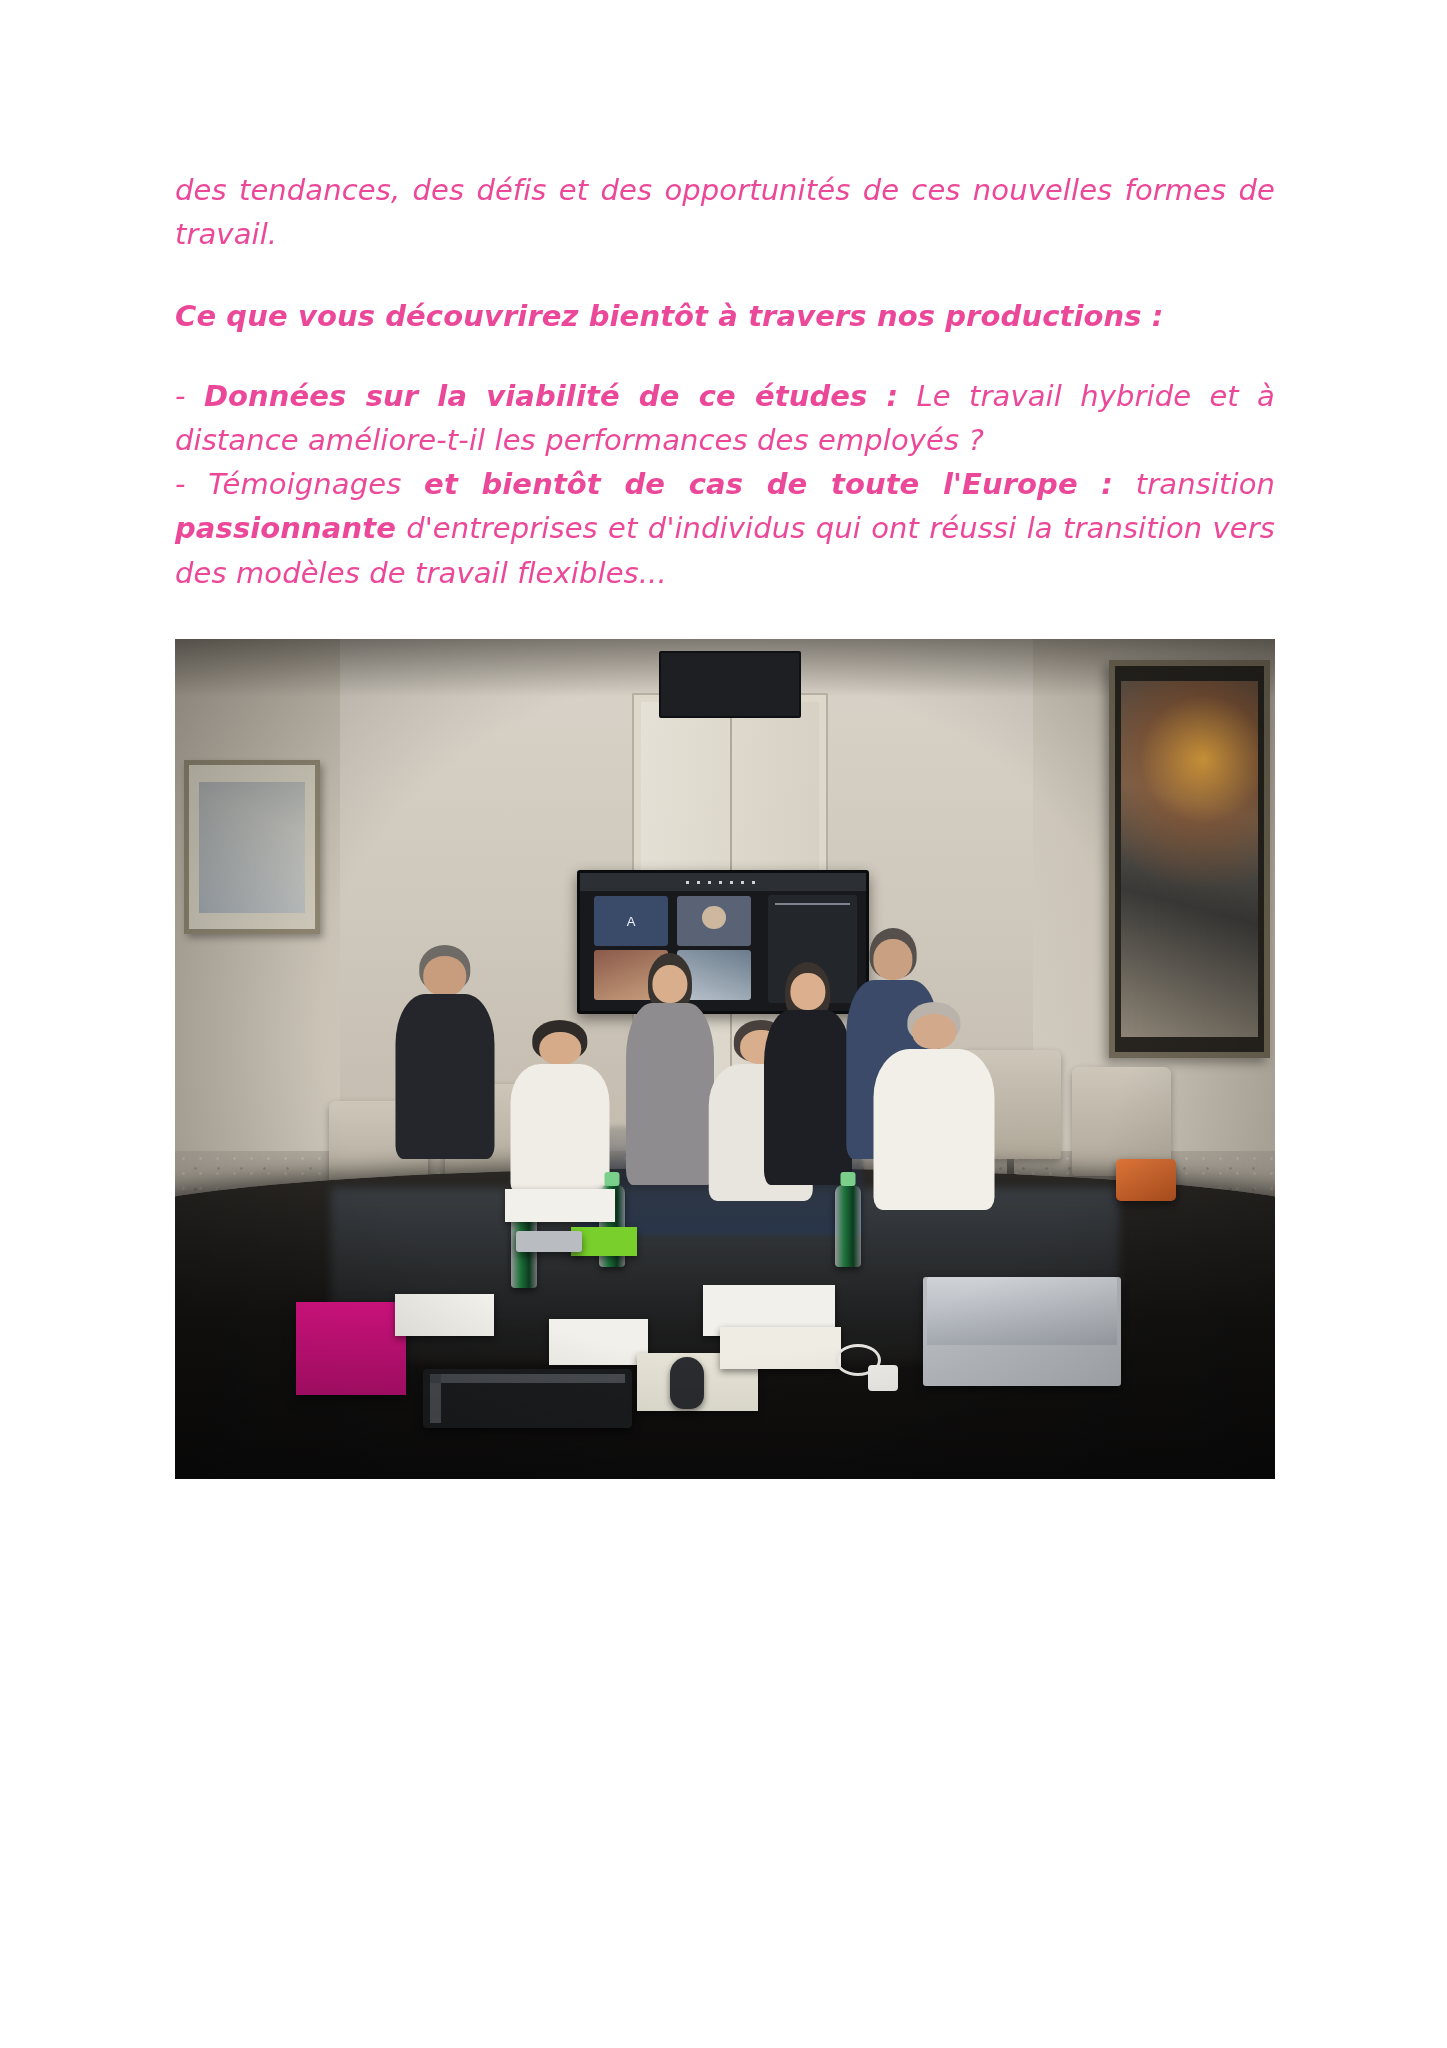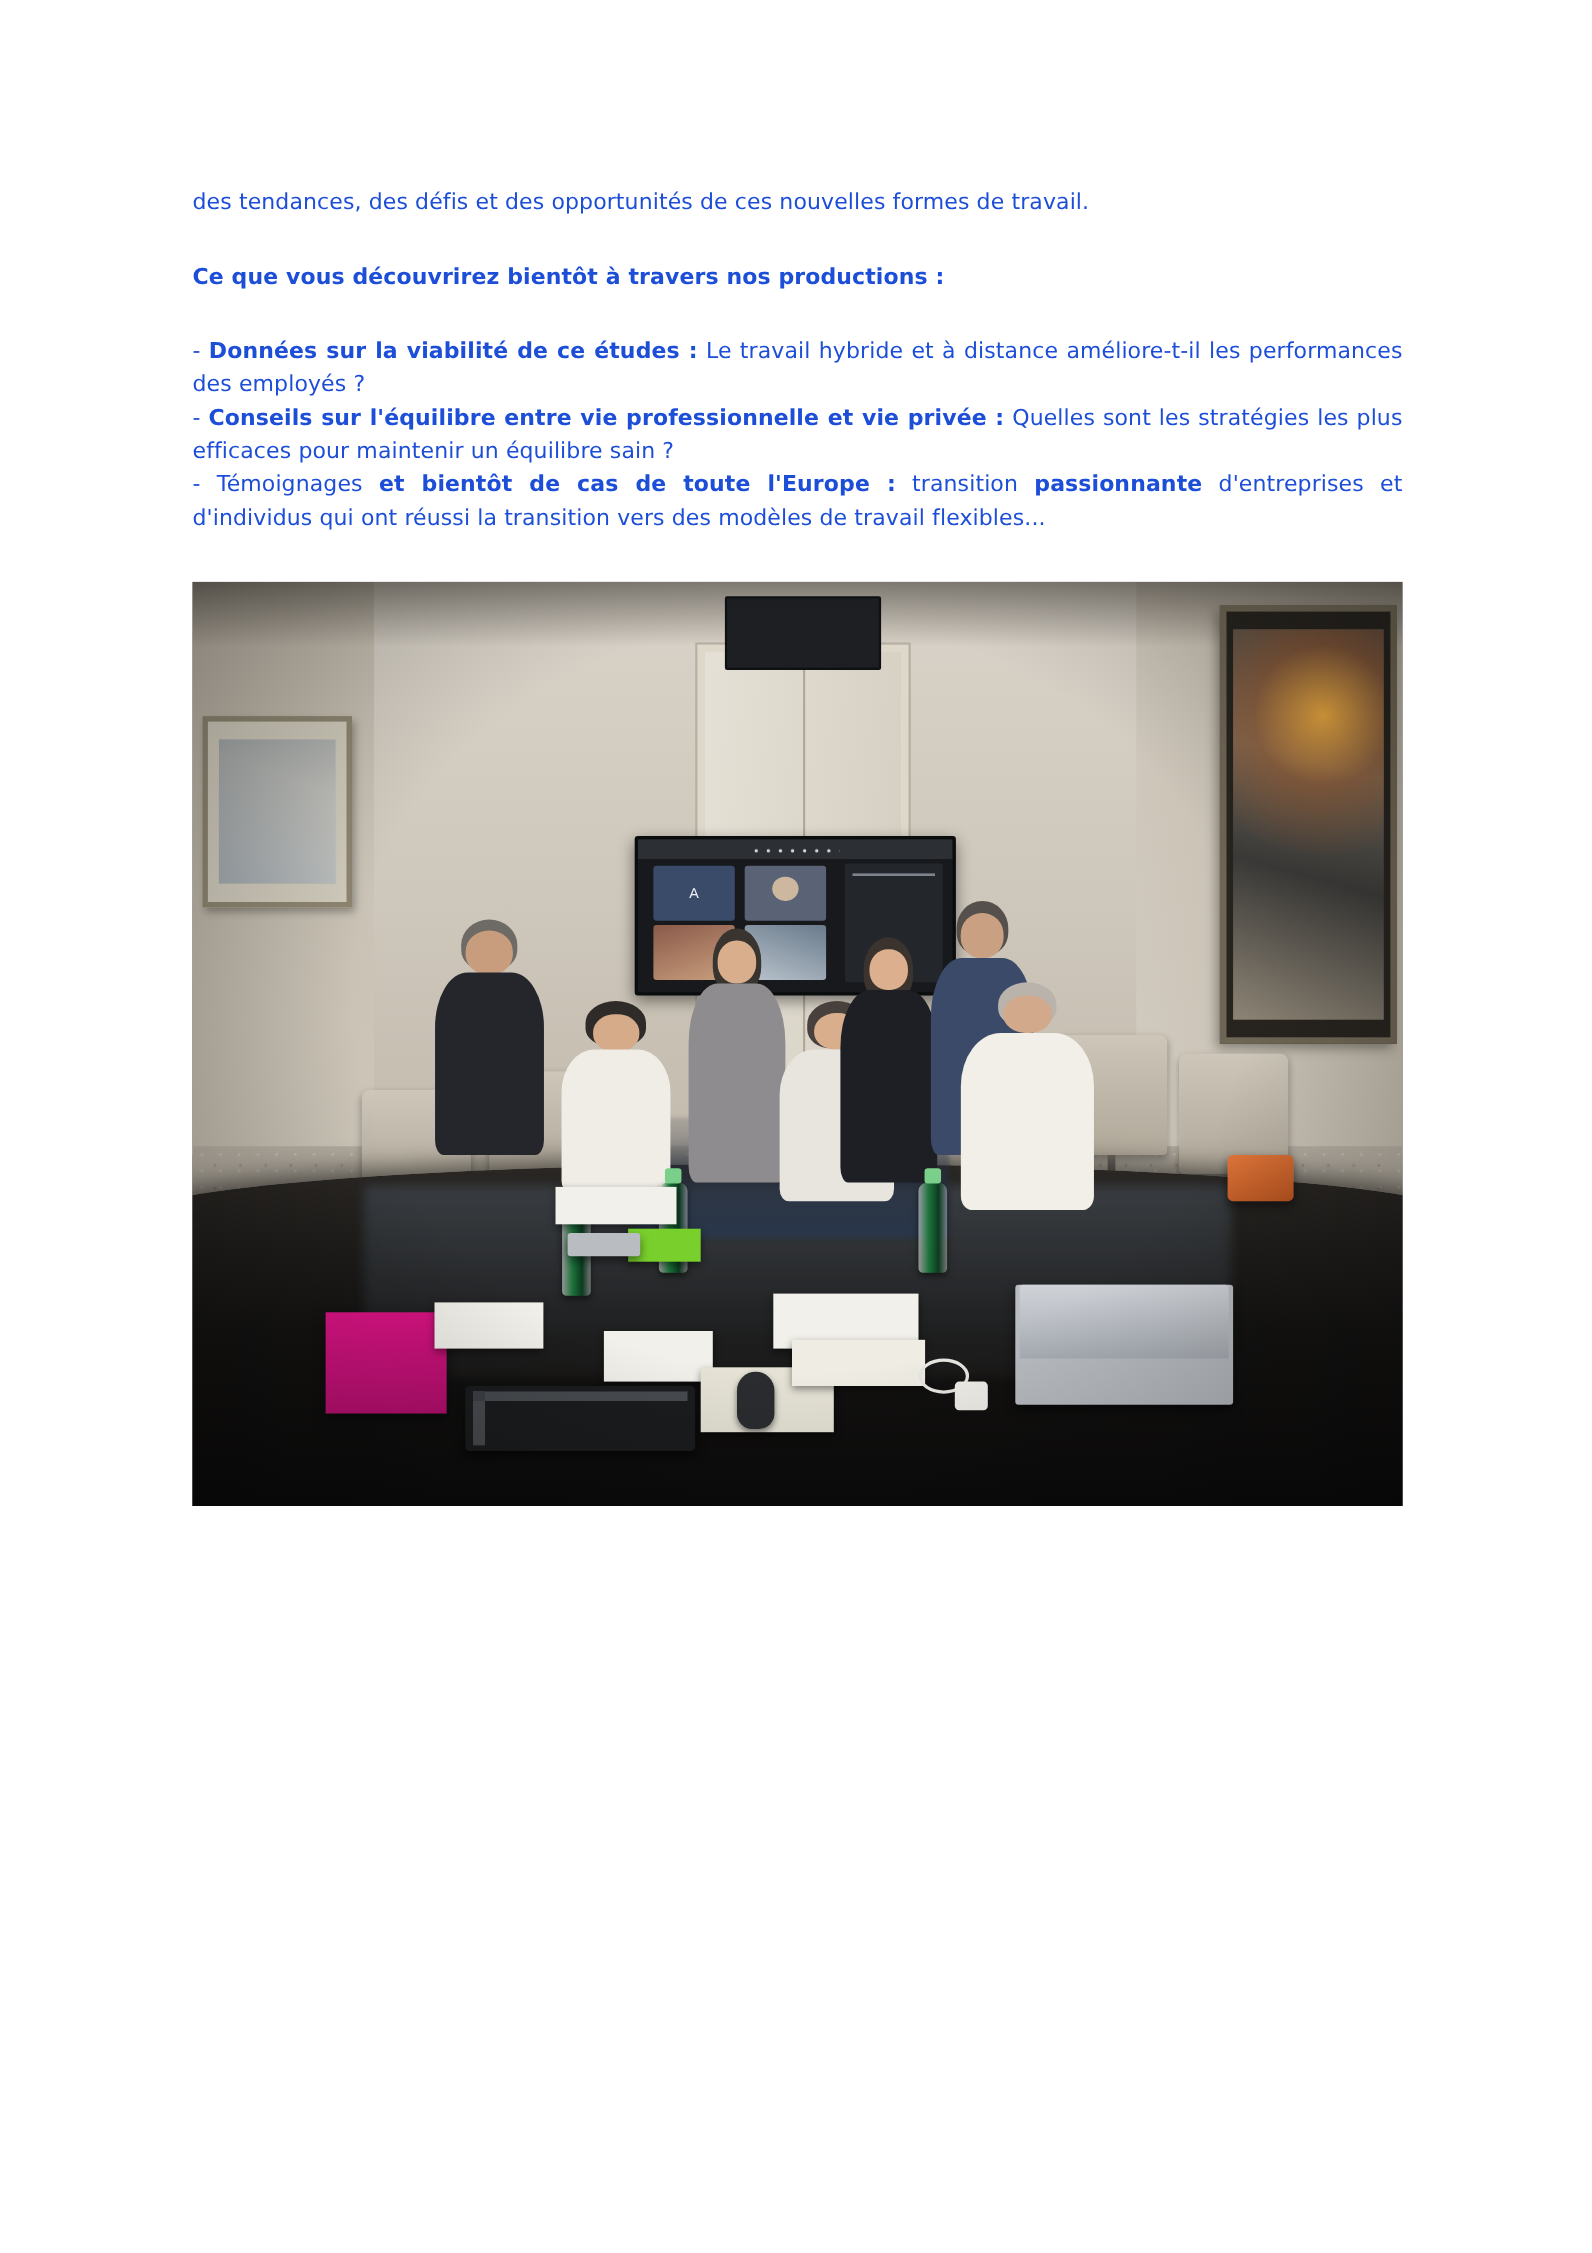--- a/index.html
+++ b/index.html
@@ -15,26 +15,27 @@
     font-family: "DejaVu Sans", sans-serif;
     overflow: hidden;
   }
   .content {
     position: absolute;
     left: 175px;
     top: 168px;
     width: 1100px;
   }
   .para {
-    font-size: 20px;
+    font-size: 29px;
     line-height: 1.52;
-    color: #1d4ed8;
+    color: #ec4899;
     text-align: justify;
     margin: 0;
     letter-spacing: 0.1px;
+    font-style: italic;
   }
   .para.nojust {
     text-align: left;
   }
   .spacer-lg { height: 38px; }
   .spacer-md { height: 36px; }
   b { font-weight: bold; }
 
   
   .photo-wrap {
@@ -336,21 +337,20 @@
 <div class="page">
   <div class="content">
 
     <p class="para"><span>des tendances, des défis et des opportunités de ces nouvelles formes de travail.</span></p>
     <div class="spacer-lg"></div>
 
     <p class="para nojust"><b>Ce que vous découvrirez bientôt à travers nos productions :</b></p>
     <div class="spacer-md"></div>
 
     <p class="para"><span>- </span><b>Données sur la viabilité de ce études :</b><span> Le travail hybride et à distance améliore-t-il les performances des employés ?</span></p>
-    <p class="para"><span>- </span><b>Conseils sur l'équilibre entre vie professionnelle et vie privée :</b><span> Quelles sont les stratégies les plus efficaces pour maintenir un équilibre sain ?</span></p>
     <p class="para"><span>- Témoignages </span><b>et bientôt de cas de toute l'Europe :</b><span> transition </span><b>passionnante</b><span> d'entreprises et d'individus qui ont réussi la transition vers des modèles de travail flexibles...</span></p>
 
     <div class="photo-wrap">
       <div class="photo">
 
         <div class="wall"></div>
         <div class="wall-left"></div>
         <div class="wall-right"></div>
         <div class="ceiling-shadow"></div>
 

